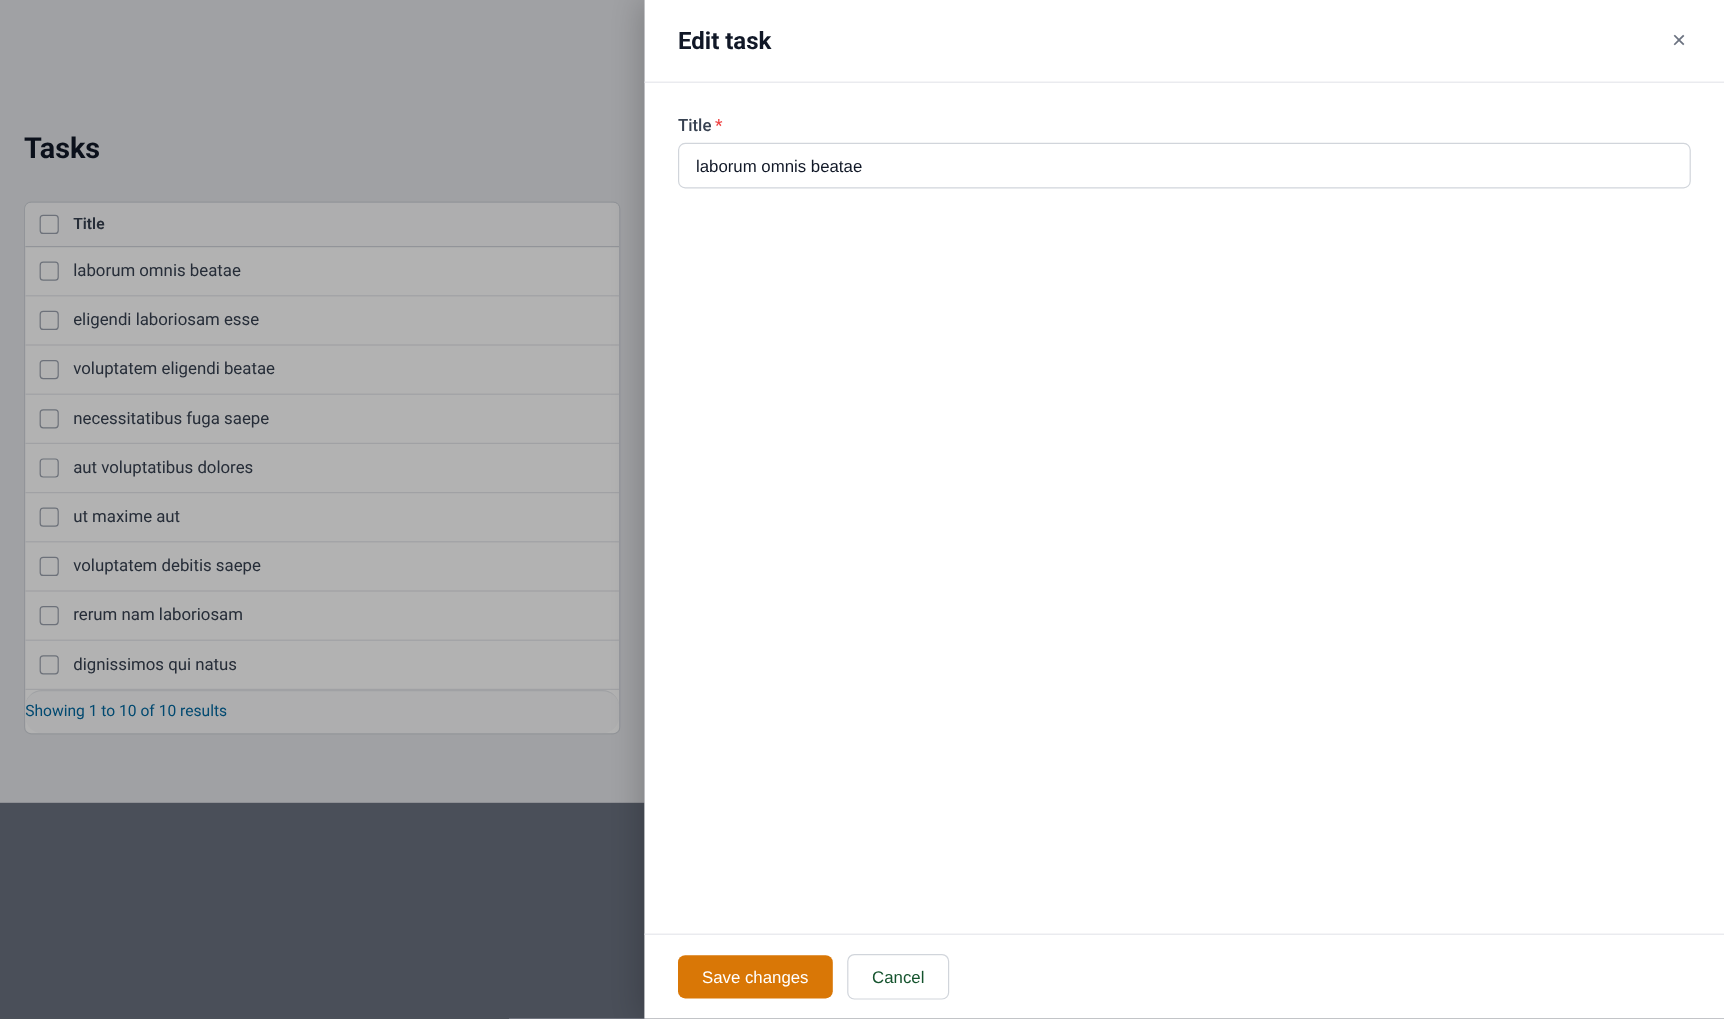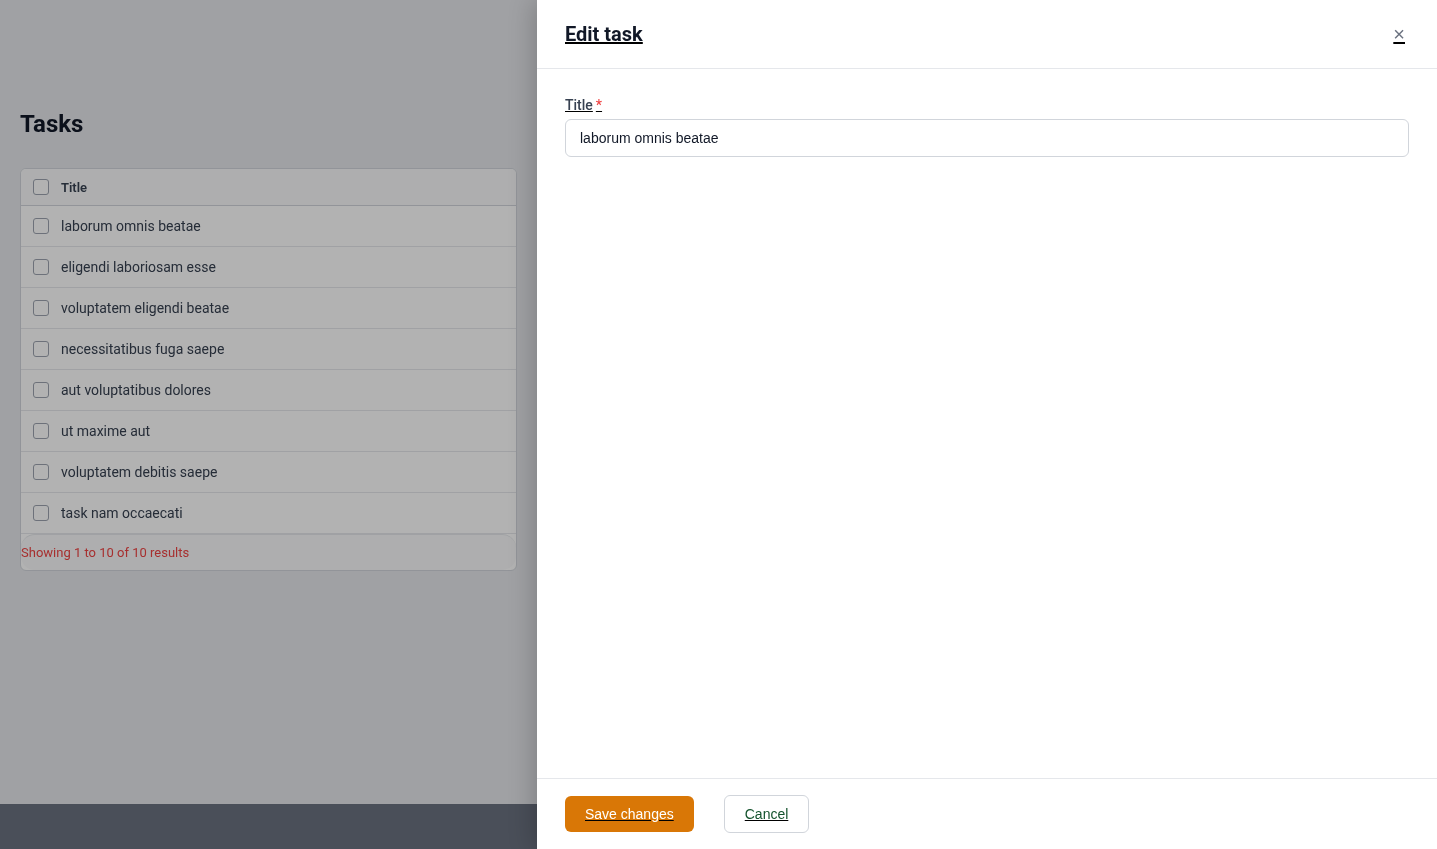--- a/index.html
+++ b/index.html
@@ -16,21 +16,21 @@
       height: 849px;
       overflow: hidden;
       position: relative;
     }
 
     .tasks-content {
       position: absolute;
       top: 0;
       left: 0;
       width: 537px;
-      height: 804px;
+      height: 669px;
       background: #e5e7eb;
       padding: 20px;
     }
 
     .tasks-title {
       font-size: 24px;
       font-weight: 700;
       color: #111827;
       margin-bottom: 30px;
       margin-top: 90px;
@@ -78,21 +78,21 @@
       font-size: 13px;
     }
 
     .row-text {
       color: #374151;
       font-size: 14px;
     }
 
     .showing-text {
       padding: 10px 0;
-      color: #ef4444;
+      color: #0369a1;
       font-size: 13px;
       background: #f9fafb;
       border-top: 1px solid #e5e7eb;
       border-radius: 14px;
     }
 
     
     .overlay {
       position: absolute;
       inset: 0;
@@ -103,21 +103,20 @@
     .modal {
       position: absolute;
       top: 0;
       right: 0;
       width: 900px;
       height: 849px;
       background: white;
       display: flex;
       flex-direction: column;
       box-shadow: -4px 0 24px rgba(0,0,0,0.2);
-      text-decoration: underline;
     }
 
     .modal-header {
       display: flex;
       align-items: center;
       justify-content: space-between;
       padding: 20px 28px;
       border-bottom: 1px solid #e5e7eb;
     }
 
@@ -165,21 +164,21 @@
       font-size: 14px;
       color: #111827;
       outline: none;
     }
 
     .modal-footer {
       padding: 16px 28px;
       border-top: 1px solid #e5e7eb;
       display: flex;
       align-items: center;
-      gap: 30px;
+      gap: 12px;
     }
 
     .btn-save {
       background: #d97706;
       color: white;
       border: none;
       border-radius: 6px;
       padding: 10px 20px;
       font-size: 14px;
       font-weight: 500;
@@ -232,21 +231,25 @@
     <div class="table-row">
       <div class="checkbox"></div>
       <span class="row-text">ut maxime aut</span>
     </div>
     <div class="table-row">
       <div class="checkbox"></div>
       <span class="row-text">voluptatem debitis saepe</span>
     </div>
     <div class="table-row">
       <div class="checkbox"></div>
-      <span class="row-text">task nam occaecati</span>
+      <span class="row-text">rerum nam laboriosam</span>
+    </div>
+    <div class="table-row">
+      <div class="checkbox"></div>
+      <span class="row-text">dignissimos qui natus</span>
     </div>
 
     <div class="showing-text">Showing 1 to 10 of 10 results</div>
   </div>
 </div>
 
 <div class="overlay"></div>
 
 <div class="modal">
   <div class="modal-header">

